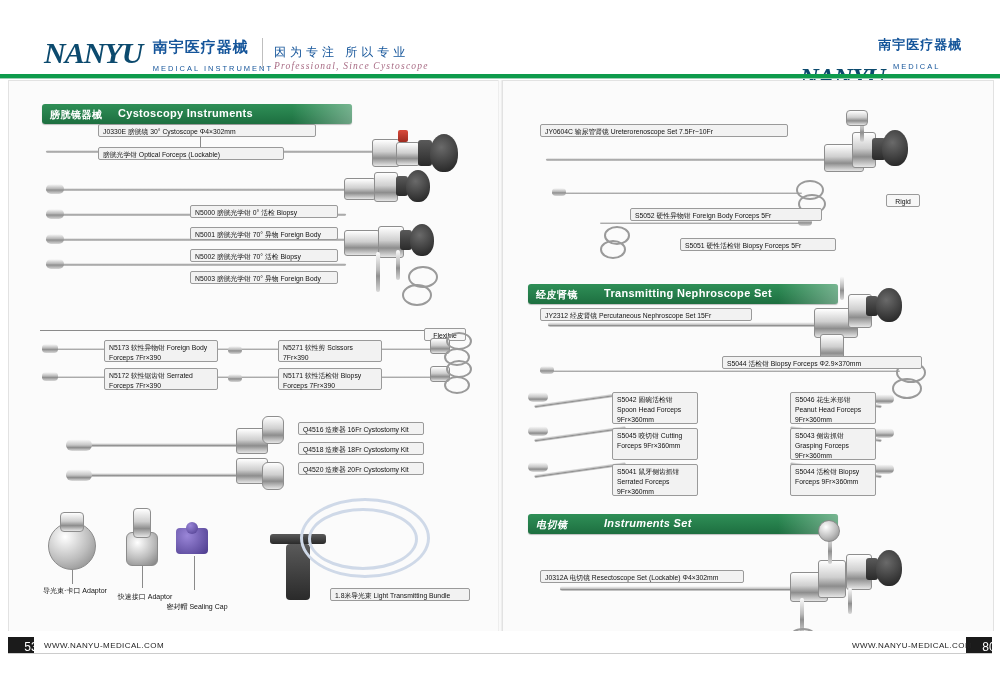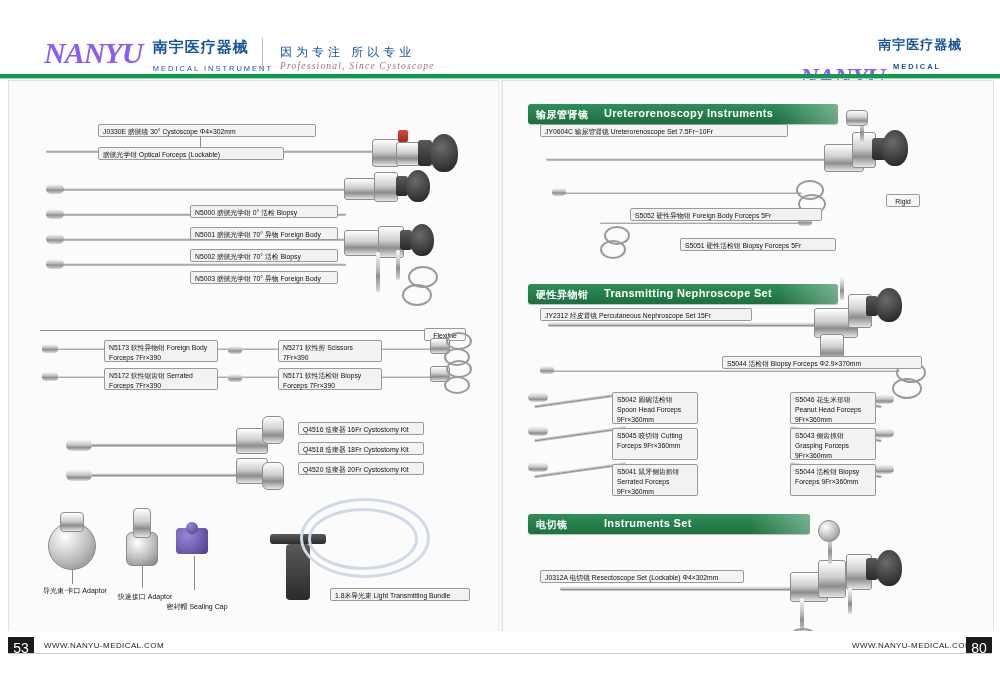--- a/index.html
+++ b/index.html
@@ -3,21 +3,21 @@
 <meta charset="utf-8">
 <style>
   html,body{margin:0;padding:0;background:#cfcfcf;}
   body{font-family:"Liberation Sans",sans-serif;}
   #page{position:relative;width:1000px;height:681px;background:#ffffff;overflow:hidden;}
 
   
   .header{position:absolute;left:0;top:0;width:1000px;height:78px;background:#fff;}
   .logo-left{position:absolute;left:44px;top:38px;}
   .logo-right{position:absolute;left:800px;top:36px;}
-  .nanyu-word{font-family:"Liberation Serif",serif;font-style:italic;font-weight:bold;font-size:30px;color:#8b5cf6;letter-spacing:-1px;line-height:1;}
+  .nanyu-word{font-family:"Liberation Serif",serif;font-style:italic;font-weight:bold;font-size:30px;color:#0c4a6e;letter-spacing:-1px;line-height:1;}
   .cn-name{font-family:"Liberation Sans",sans-serif;font-weight:bold;font-size:15px;color:#15559a;letter-spacing:1px;}
   .en-name{font-family:"Liberation Sans",sans-serif;font-size:7.5px;color:#15559a;letter-spacing:2px;}
   .slogan-cn{font-family:"Liberation Sans",sans-serif;font-size:12px;color:#15559a;letter-spacing:4px;}
   .slogan-en{font-family:"Liberation Serif",serif;font-style:italic;font-size:9.5px;color:#a86b84;letter-spacing:1.2px;}
   .divider-v{position:absolute;left:262px;top:38px;width:1px;height:30px;background:#bfbfbf;}
   .header-rule{position:absolute;left:0;top:74px;width:1000px;height:4px;background:#0e9b4c;}
   .header-rule2{position:absolute;left:0;top:78px;width:1000px;height:1px;background:#9ecfb5;}
 
   
   .spread{position:absolute;left:0;top:80px;width:1000px;height:551px;background:#ffffff;}
@@ -40,21 +40,21 @@
   
   .ln{position:absolute;background:#8a8a8a;}
   .ln.h{height:1px;}
   .ln.v{width:1px;}
 
   
   .footer{position:absolute;left:0;top:631px;width:1000px;height:50px;background:#ffffff;}
   .foot-bar{position:absolute;top:6px;height:16px;background:#1b1b1b;width:26px;}
   .foot-bar.l{left:8px;}
   .foot-bar.r{left:966px;}
-  .foot-num{position:absolute;top:9px;font-size:14px;color:#fff;width:26px;text-align:center;}
+  .foot-num{position:absolute;top:9px;font-size:12px;color:#fff;width:26px;text-align:center;margin-left:10px;}
   .foot-url{position:absolute;top:10px;font-size:8px;color:#222;letter-spacing:.4px;}
   .foot-rule{position:absolute;left:8px;top:22px;width:984px;height:1px;background:#cccccc;}
 
   
   .shaft{position:absolute;background:linear-gradient(to bottom,#fdfdfd,#b9b9b9 45%,#8f8f8f 60%,#d8d8d8);border-radius:2px;}
   .shaft-th{position:absolute;background:linear-gradient(to bottom,#ffffff,#c6c6c6 50%,#8c8c8c 72%,#e0e0e0);border-radius:3px;}
   .metal{position:absolute;background:linear-gradient(to bottom,#ffffff,#cfcfcf 45%,#8d8d8d 70%,#e6e6e6);border:1px solid #8e8e8e;border-radius:3px;}
   .knob{position:absolute;border-radius:50%;background:radial-gradient(circle at 35% 30%,#ffffff,#bdbdbd 55%,#7e7e7e);border:1px solid #8b8b8b;}
   .dark{position:absolute;background:linear-gradient(to bottom,#5a5a5a,#2a2a2a);border-radius:3px;}
   .eyecup{position:absolute;background:radial-gradient(circle at 40% 35%,#6a6a6a,#1c1c1c);border-radius:50% 50% 45% 45%;}
@@ -72,43 +72,48 @@
     <div class="logo-left">
       <div style="position:relative;">
         <span class="nanyu-word">NANYU</span>
         <span style="display:inline-block;vertical-align:top;margin-left:6px;">
           <span class="cn-name">南宇医疗器械</span><br>
           <span class="en-name">MEDICAL INSTRUMENT</span>
         </span>
       </div>
     </div>
     <div class="divider-v"></div>
-    <div style="position:absolute;left:280px;top:44px;">
+    <div style="position:absolute;left:274px;top:44px;">
       <div class="slogan-cn">因为专注 所以专业</div>
       <div class="slogan-en">Professional, Since Cystoscope</div>
     </div>
     <div class="logo-right">
       <div class="cn-name" style="text-align:right;font-size:13px;">南宇医疗器械</div>
       <div style="text-align:right;margin-top:1px;">
         <span class="nanyu-word" style="font-size:26px;">NANYU</span>
-        <span style="display:inline-block;vertical-align:bottom;margin-left:4px;text-align:left;font-weight:bold;">
+        <span style="display:inline-block;vertical-align:bottom;margin-left:4px;text-align:left;">
           <span class="en-name">MEDICAL</span><br>
           <span class="en-name">INSTRUMENT</span>
         </span>
       </div>
     </div>
     <div class="header-rule"></div>
     <div class="header-rule2"></div>
   </div>
 
   <div class="spread">
     <div class="pagebg left"></div>
     <div class="pagebg right"></div>
     <div class="gutter"></div>
 
+    <div class="sect" style="left:42px;top:24px;width:310px;">
+      <span class="cn">膀胱镜器械</span>
+      <span class="en" style="left:76px;">Cystoscopy Instruments</span>
+      <span class="tail"></span>
+    </div>
 
     <div>
       <div class="shaft" style="left:46px;top:70px;width:330px;height:3px;"></div>
       <div class="metal" style="left:372px;top:59px;width:26px;height:26px;"></div>
       <div class="red" style="left:398px;top:50px;width:10px;height:12px;"></div>
       <div class="metal" style="left:396px;top:62px;width:22px;height:22px;"></div>
       <div class="dark" style="left:418px;top:60px;width:14px;height:26px;"></div>
       <div class="eyecup" style="left:430px;top:54px;width:28px;height:38px;"></div>
       <div class="ln h" style="left:46px;top:71px;width:0;"></div>
       <div class="ln v" style="left:200px;top:55px;height:15px;"></div>
@@ -201,25 +206,20 @@
       <div class="tube" style="left:308px;top:428px;width:104px;height:56px;"></div>
     </div>
     <div class="ln v" style="left:72px;top:490px;height:14px;"></div>
     <div class="ln v" style="left:142px;top:486px;height:22px;"></div>
     <div class="ln v" style="left:194px;top:476px;height:34px;"></div>
     <div class="lbl" style="left:30px;top:506px;width:90px;">导光束·卡口 Adaptor</div>
     <div class="lbl" style="left:100px;top:512px;width:90px;">快速接口 Adaptor</div>
     <div class="lbl" style="left:152px;top:522px;width:90px;">密封帽 Sealing Cap</div>
     <div class="cap" style="left:330px;top:508px;width:140px;height:13px;">1.8米导光束  Light Transmitting Bundle</div>
 
-    <div class="sect" style="left:528px;top:24px;width:310px;">
-      <span class="cn">输尿管肾镜</span>
-      <span class="en" style="left:76px;">Ureterorenoscopy Instruments</span>
-      <span class="tail"></span>
-    </div>
 
     <div>
       <div class="shaft" style="left:546px;top:78px;width:280px;height:3px;"></div>
       <div class="metal" style="left:824px;top:64px;width:38px;height:26px;"></div>
       <div class="metal" style="left:852px;top:52px;width:22px;height:34px;"></div>
       <div class="shaft" style="left:860px;top:38px;width:4px;height:24px;"></div>
       <div class="metal" style="left:846px;top:30px;width:20px;height:14px;border-radius:4px;"></div>
       <div class="dark" style="left:872px;top:58px;width:14px;height:22px;"></div>
       <div class="eyecup" style="left:882px;top:50px;width:26px;height:36px;"></div>
     </div>
@@ -233,21 +233,21 @@
       <div class="ring" style="left:604px;top:146px;width:22px;height:15px;"></div>
       <div class="ring" style="left:600px;top:160px;width:22px;height:15px;"></div>
       <div class="shaft" style="left:552px;top:108px;width:14px;height:8px;border-radius:4px;"></div>
       <div class="shaft" style="left:798px;top:138px;width:14px;height:8px;border-radius:4px;"></div>
     </div>
     <div class="cap plain" style="left:886px;top:114px;width:34px;height:13px;text-align:center;">Rigid</div>
     <div class="cap" style="left:630px;top:128px;width:192px;height:13px;">S5052 硬性异物钳 Foreign Body Forceps 5Fr</div>
     <div class="cap" style="left:680px;top:158px;width:156px;height:13px;">S5051 硬性活检钳 Biopsy Forceps 5Fr</div>
 
     <div class="sect" style="left:528px;top:204px;width:310px;">
-      <span class="cn">硬性异物钳</span>
+      <span class="cn">经皮肾镜</span>
       <span class="en" style="left:76px;">Transmitting Nephroscope Set</span>
       <span class="tail"></span>
     </div>
 
     <div>
       <div class="shaft-th" style="left:548px;top:242px;width:270px;height:5px;"></div>
       <div class="metal" style="left:814px;top:228px;width:42px;height:28px;"></div>
       <div class="metal" style="left:820px;top:254px;width:22px;height:26px;"></div>
       <div class="metal" style="left:848px;top:214px;width:22px;height:32px;"></div>
       <div class="dark" style="left:866px;top:216px;width:12px;height:20px;"></div>
@@ -290,21 +290,21 @@
     <div class="cap" style="left:790px;top:312px;width:86px;height:32px;">S5046 花生米形钳
 Peanut Head Forceps
 9Fr×360mm</div>
     <div class="cap" style="left:790px;top:348px;width:86px;height:32px;">S5043 侧齿抓钳
 Grasping Forceps
 9Fr×360mm</div>
     <div class="cap" style="left:790px;top:384px;width:86px;height:32px;">S5044 活检钳
 Biopsy Forceps
 9Fr×360mm</div>
 
-    <div class="sect" style="left:528px;top:434px;width:282px;">
+    <div class="sect" style="left:528px;top:434px;width:310px;font-style:italic;">
       <span class="cn">电切镜</span>
       <span class="en" style="left:76px;">Instruments Set</span>
       <span class="tail"></span>
     </div>
 
     <div>
       <div class="shaft-th" style="left:560px;top:506px;width:232px;height:5px;"></div>
       <div class="metal" style="left:790px;top:492px;width:36px;height:28px;"></div>
       <div class="metal" style="left:818px;top:480px;width:26px;height:36px;"></div>
       <div class="shaft" style="left:828px;top:452px;width:4px;height:32px;"></div>

